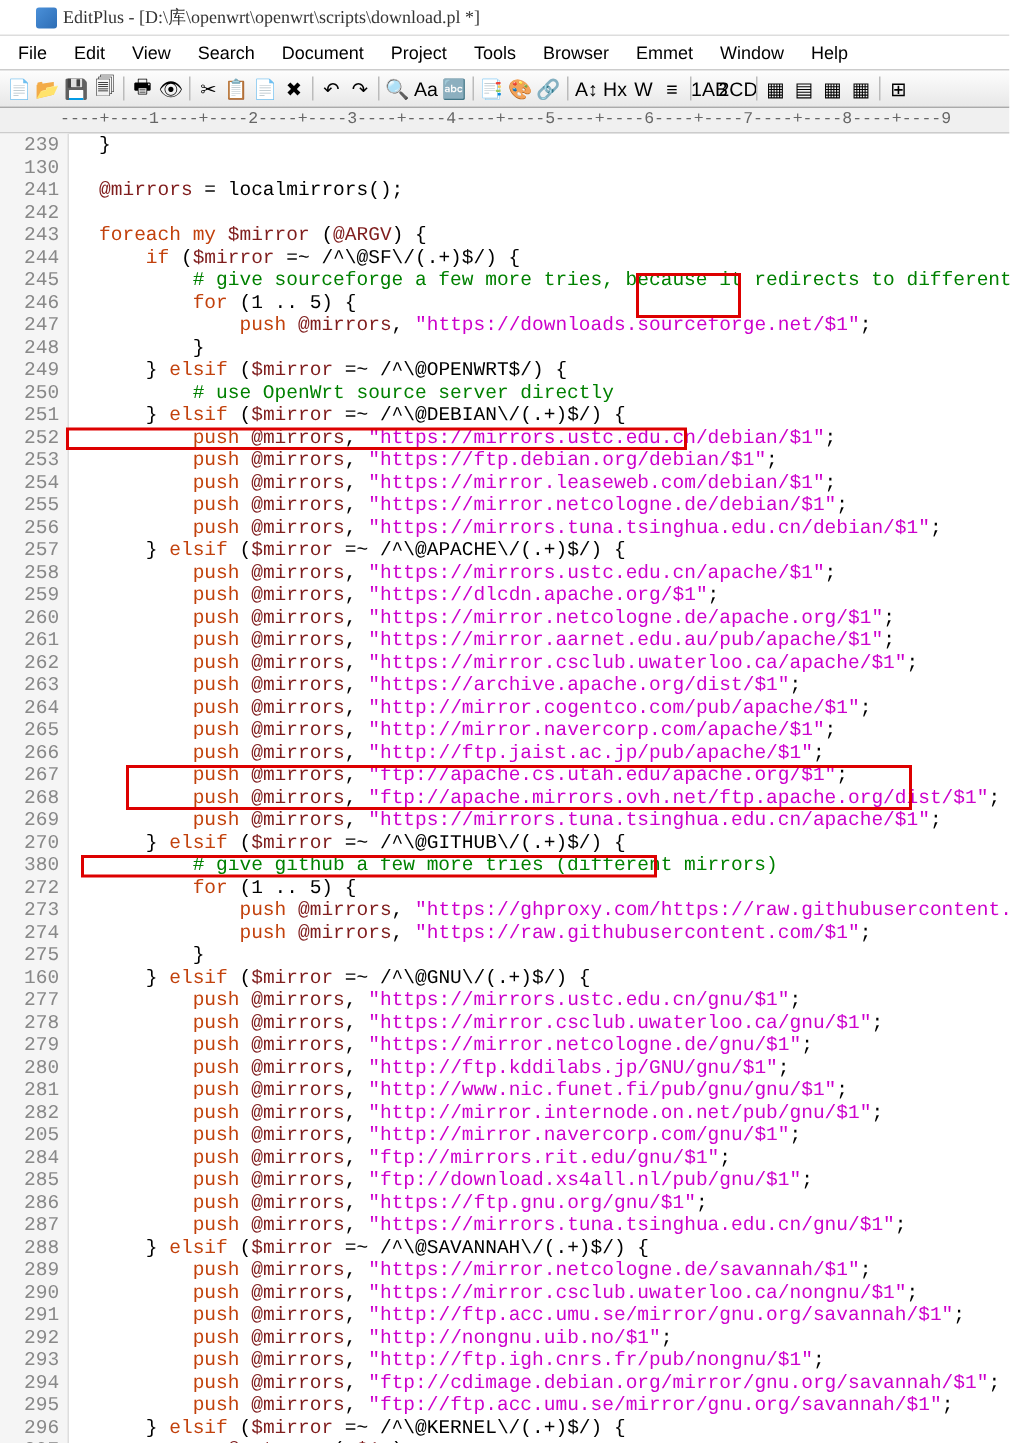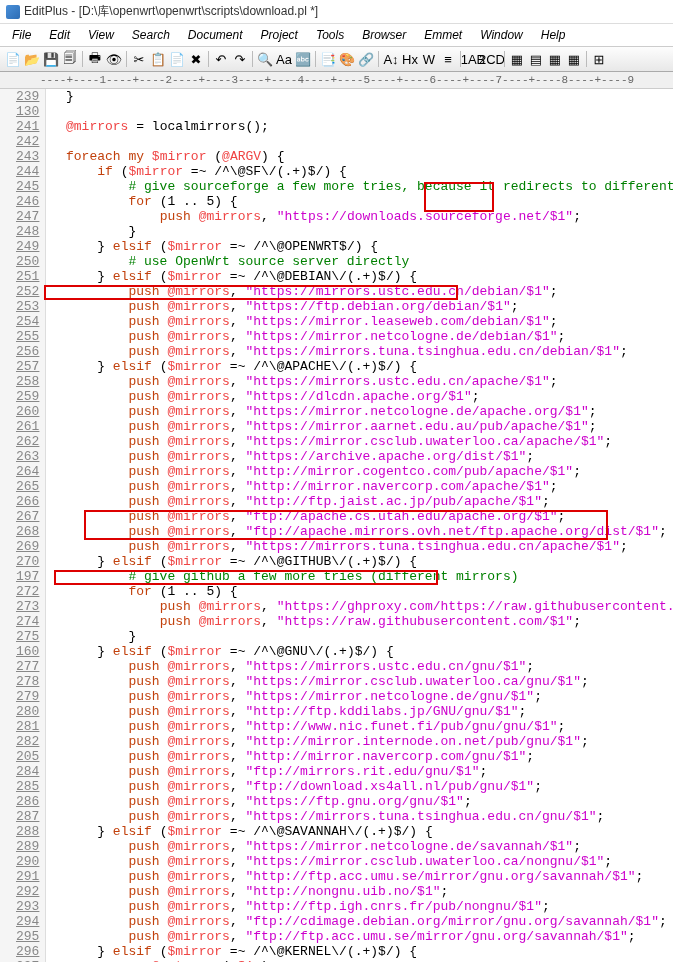--- a/index.html
+++ b/index.html
@@ -1,35 +1,35 @@
 <!DOCTYPE html>
 <html><head>
 <meta charset="utf-8">
 <style>
 * { margin: 0; padding: 0; box-sizing: border-box; }
 body { font-family: "Microsoft YaHei", "Segoe UI", sans-serif; font-size: 12px; background: #fff; width: 673px; }
-.titlebar { background: #fff; padding: 3px 6px; display: flex; align-items: center; gap: 4px; border-bottom: 1px solid #ddd; }
+.titlebar { background: #fff; padding: 3px 24px; display: flex; align-items: center; gap: 4px; border-bottom: 1px solid #ddd; font-family: Liberation Serif, serif; }
 .titlebar-icon { width: 14px; height: 14px; background: linear-gradient(135deg,#4a90d9,#2d6db5); border-radius: 2px; }
 .titlebar-text { color: #333; }
 .menubar { background: #fff; padding: 2px 4px; display: flex; gap: 2px; }
-.menu-item { padding: 2px 8px; cursor: pointer; font-style: italic; }
+.menu-item { padding: 2px 8px; cursor: pointer; }
 .toolbar { background: linear-gradient(#fdfdfd,#e8e8e8); border-top: 1px solid #ccc; border-bottom: 1px solid #aaa; padding: 3px 4px; display: flex; gap: 1px; align-items: center; }
 .tb-btn { width: 18px; height: 18px; display: flex; align-items: center; justify-content: center; font-size: 13px; cursor: pointer; border-radius: 2px; }
 .tb-sep { width: 1px; height: 16px; background: #bbb; margin: 0 2px; }
 .ruler { background: #f0f0f0; border-bottom: 1px solid #ccc; padding: 2px 0 2px 40px; font-family: Liberation Mono, monospace; font-size: 11px; color: #666; white-space: pre; overflow: hidden; }
 .editor { display: flex; font-family: "Courier New", monospace; font-size: 13px; line-height: 15px; }
 .gutter { background: #f5f5f5; color: #888; text-align: right; padding: 0 6px 0 2px; user-select: none; border-right: 1px solid #ddd; }
 .gutter-line { height: 15px; position: relative; }
-.fold-wrap { padding-left: 14px; position: relative; text-decoration: underline; }
+.fold-wrap { padding-left: 14px; position: relative; }
 .code { padding-left: 4px; white-space: pre; }
 .code-line { height: 15px; position: relative; }
 .kw { color: #c2410c; }
 .str { color: #cc00cc; }
 .cmt { color: #008000; }
-.var { color: #ef4444; }
+.var { color: #7f1d1d; }
 .hl { position: absolute; border: 2px solid #d00; pointer-events: none; }
 </style>
 </head>
 <body>
 
 <div class="titlebar">
   <span class="titlebar-icon"></span>
   <span class="titlebar-text">EditPlus - [D:\库\openwrt\openwrt\scripts\download.pl *]</span>
 </div>
 
@@ -117,21 +117,21 @@
       <div class="gutter-line fold-wrap">261</div>
       <div class="gutter-line fold-wrap">262</div>
       <div class="gutter-line fold-wrap">263</div>
       <div class="gutter-line fold-wrap">264</div>
       <div class="gutter-line fold-wrap">265</div>
       <div class="gutter-line fold-wrap">266</div>
       <div class="gutter-line fold-wrap">267</div>
       <div class="gutter-line fold-wrap">268</div>
       <div class="gutter-line fold-wrap">269</div>
       <div class="gutter-line fold-wrap">270</div>
-      <div class="gutter-line fold-wrap">197</div>
+      <div class="gutter-line fold-wrap">380</div>
       <div class="gutter-line fold-wrap">272</div>
       <div class="gutter-line fold-wrap">273</div>
       <div class="gutter-line fold-wrap">274</div>
       <div class="gutter-line fold-wrap">275</div>
       <div class="gutter-line fold-wrap">160</div>
       <div class="gutter-line fold-wrap">277</div>
       <div class="gutter-line fold-wrap">278</div>
       <div class="gutter-line fold-wrap">279</div>
       <div class="gutter-line fold-wrap">280</div>
       <div class="gutter-line fold-wrap">281</div>

